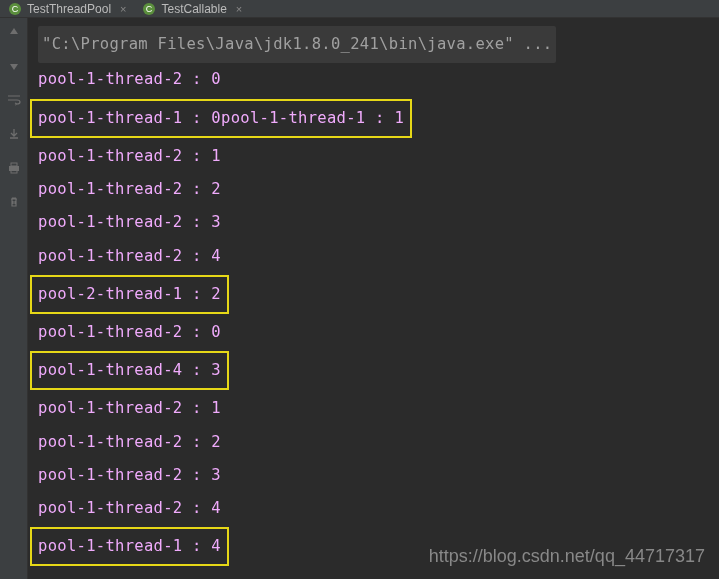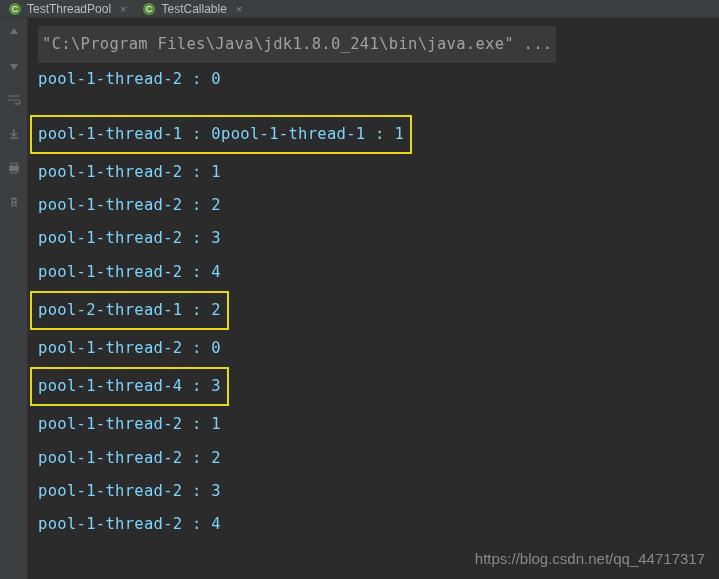--- a/index.html
+++ b/index.html
@@ -69,41 +69,41 @@
     }
     .console {
       flex: 1;
       background: #2b2b2b;
       padding: 8px 8px 8px 10px;
       overflow: hidden;
     }
     .console-line {
       font-size: 15.5px;
       line-height: 2.15;
-      color: #7dd3fc;
+      color: #f0abfc;
       white-space: pre;
       letter-spacing: 0.3px;
       display: inline-block;
     }
     .console-line-wrapper {
       display: block;
     }
     .cmd-line {
       background: #3a3a3a;
       color: #a0a0a0;
       padding: 2px 4px;
       display: inline-block;
       border-radius: 2px;
     }
     .watermark {
       position: absolute;
       bottom: 12px;
       right: 14px;
       color: #888;
-      font-size: 15px;
+      font-size: 18px;
       font-family: -apple-system, BlinkMacSystemFont, "Segoe UI", sans-serif;
     }
   </style>
 </head>
 <body>
 
 <div class="tab-bar">
   <div class="tab">
     <span class="tab-icon">
       <svg width="14" height="14" viewBox="0 0 14 14">
@@ -158,28 +158,29 @@
     <span class="gutter-icon">
       <svg width="12" height="12" viewBox="0 0 12 12">
           <path d="M3 3 H9 M4 3 V10 H8 V3 M5 5 V8 M7 5 V8 M4.5 3 V2 H7.5 V3" stroke="#6e6e6e" stroke-width="1.2" fill="none"></path>
         </svg>
     </span>
   </div>
 
   <div class="console" id="console-container">
   <div class="console-line-wrapper"><span class="console-line cmd-line">"C:\Program Files\Java\jdk1.8.0_241\bin\java.exe" ...</span></div>
       <div class="console-line-wrapper"><span class="console-line">pool-1-thread-2 : 0</span></div>
-      <div class="console-line-wrapper"><div style="border: 2px solid rgb(230, 216, 23); display: inline-block; padding: 2px 6px; margin-left: -8px; margin-top: 18px; margin-bottom: 2px;"><div class="console-line" style="line-height: 2;">pool-1-thread-1 : 0</div><div class="console-line" style="line-height: 2;">pool-1-thread-1 : 1</div></div></div>
+      <div class="console-line-wrapper"><div style="border: 2px solid rgb(230, 216, 23); display: inline-block; padding: 2px 6px; margin-left: -8px; margin-top: 2px; margin-bottom: 2px;"><div class="console-line" style="line-height: 2;">pool-1-thread-1 : 0</div><div class="console-line" style="line-height: 2;">pool-1-thread-1 : 1</div></div></div>
       <div class="console-line-wrapper"><span class="console-line">pool-1-thread-2 : 1</span></div>
       <div class="console-line-wrapper"><span class="console-line">pool-1-thread-2 : 2</span></div>
       <div class="console-line-wrapper"><span class="console-line">pool-1-thread-2 : 3</span></div>
       <div class="console-line-wrapper"><span class="console-line">pool-1-thread-2 : 4</span></div>
       <div class="console-line-wrapper"><div style="border: 2px solid rgb(230, 216, 23); display: inline-block; padding: 2px 6px; margin-left: -8px; margin-top: 2px; margin-bottom: 2px;"><div class="console-line" style="line-height: 2;">pool-2-thread-1 : 2</div></div></div>
       <div class="console-line-wrapper"><span class="console-line">pool-1-thread-2 : 0</span></div>
       <div class="console-line-wrapper"><div style="border: 2px solid rgb(230, 216, 23); display: inline-block; padding: 2px 6px; margin-left: -8px; margin-top: 2px; margin-bottom: 2px;"><div class="console-line" style="line-height: 2;">pool-1-thread-4 : 3</div></div></div>
       <div class="console-line-wrapper"><span class="console-line">pool-1-thread-2 : 1</span></div>
       <div class="console-line-wrapper"><span class="console-line">pool-1-thread-2 : 2</span></div>
       <div class="console-line-wrapper"><span class="console-line">pool-1-thread-2 : 3</span></div>
       <div class="console-line-wrapper"><span class="console-line">pool-1-thread-2 : 4</span></div>
+      <div class="console-line-wrapper"><div style="border: 2px solid rgb(230, 216, 23); display: inline-block; padding: 2px 6px; margin-left: -8px; margin-top: 2px; margin-bottom: 2px;"><div class="console-line" style="line-height: 2;">pool-1-thread-1 : 4</div></div></div>
     </div>
 </div>
 
 <div class="watermark">https://blog.csdn.net/qq_44717317</div>
 
 </body></html>

